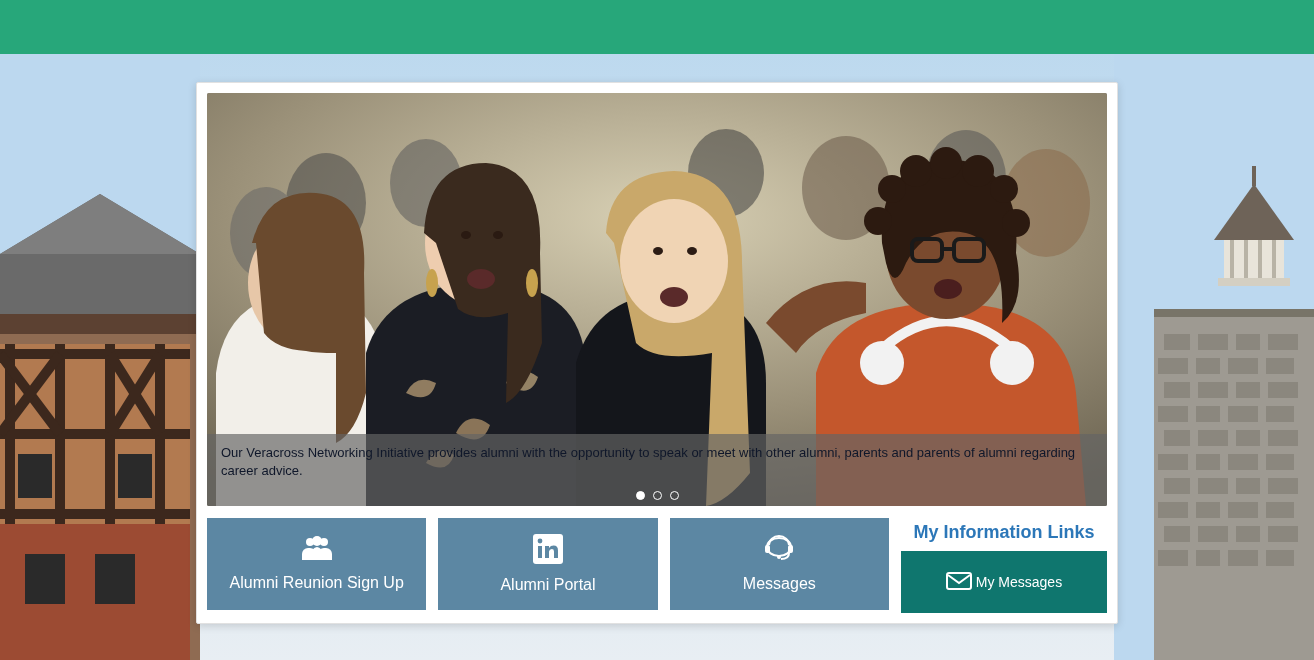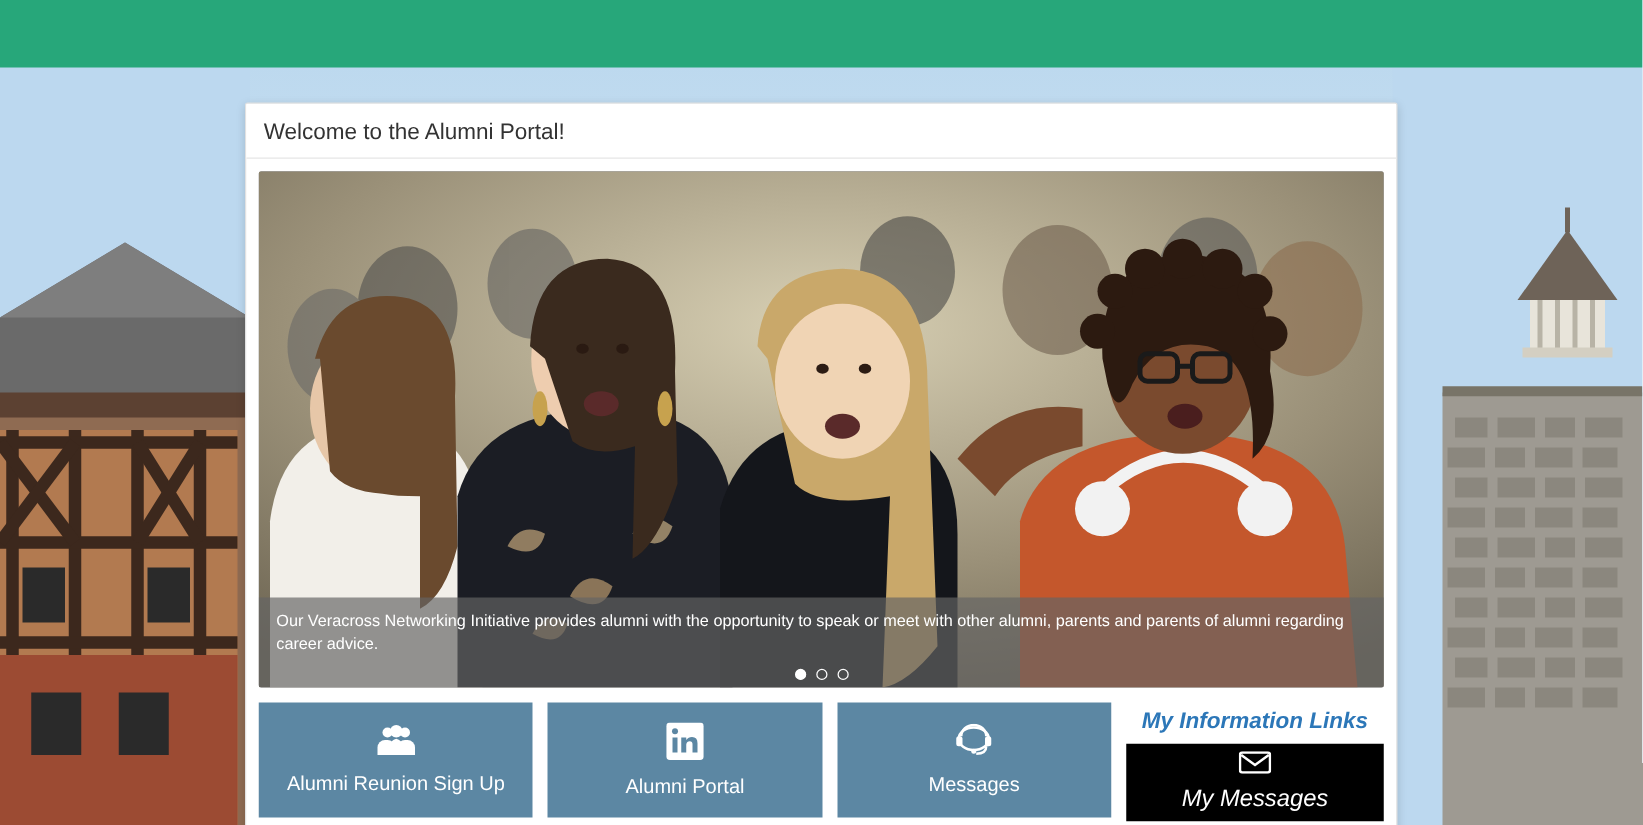--- a/index.html
+++ b/index.html
@@ -51,21 +51,21 @@
     height: 413px;
     border-radius: 2px;
     overflow: hidden;
     background: #888;
   }
   .hero svg.photo { width: 100%; height: 100%; display:block; }
   .hero-caption {
     position: absolute;
     left: 0; right: 0; bottom: 0;
     background: rgba(100,100,100,0.68);
-    color: #ffffff;
+    color: #0f172a;
     font-size: 13px;
     line-height: 1.4;
     padding: 10px 14px 26px 14px;
   }
   .dots {
     position: absolute;
     left: 0; right: 0; bottom: 6px;
     display: flex; gap: 8px; justify-content: center;
   }
   .dot {
@@ -94,39 +94,38 @@
   }
   .tile .icon svg { fill:#fff; }
   .tile .label { font-size: 16px; }
 
   .side-panel {
     width: 206px;
     flex: 0 0 206px;
     display: flex;
     flex-direction: column;
     gap: 6px;
-    font-style: italic;
   }
   .side-title {
     color: #2c77b8;
     font-weight: 700;
     font-size: 18px;
     text-align: center;
     padding: 4px 0 2px 0;
   }
   .side-btn {
-    background: #000000;
+    background: #0f766e;
     color: #fff;
     height: 62px;
     display: flex;
-    flex-direction: column;
+    flex-direction: row;
     align-items: center;
     justify-content: center;
     gap: 4px;
-    font-size: 19px;
+    font-size: 14px;
     cursor: pointer;
   }
   .side-btn .icon svg { stroke:#fff; fill:none; }
 </style>
 </head>
 <body>
 
 <div class="top-bar"></div>
 
 <div class="bg-left">
@@ -221,21 +220,20 @@
     <line x1="146" y1="186" x2="146" y2="226" stroke="#b8b3a6" stroke-width="4"></line>
     <line x1="160" y1="186" x2="160" y2="226" stroke="#b8b3a6" stroke-width="4"></line>
     <rect x="104" y="224" width="72" height="8" fill="#d4cfc2"></rect>
     <polygon points="100,186 140,130 180,186" fill="#6e6358"></polygon>
     <rect x="138" y="112" width="4" height="20" fill="#6e6358"></rect>
   </g>
 </svg>
 </div>
 
 <div class="card">
-  <div class="card-header">Welcome to the Alumni Portal!</div>
 
   <div class="hero">
     <svg class="photo" viewBox="0 0 902 413" preserveAspectRatio="xMidYMid slice">
       <defs>
         <radialGradient id="bgblur" cx="50%" cy="30%" r="80%">
           <stop offset="0%" stop-color="#d8d0b4"></stop>
           <stop offset="60%" stop-color="#9a9078"></stop>
           <stop offset="100%" stop-color="#6b6351"></stop>
         </radialGradient>
       </defs>

